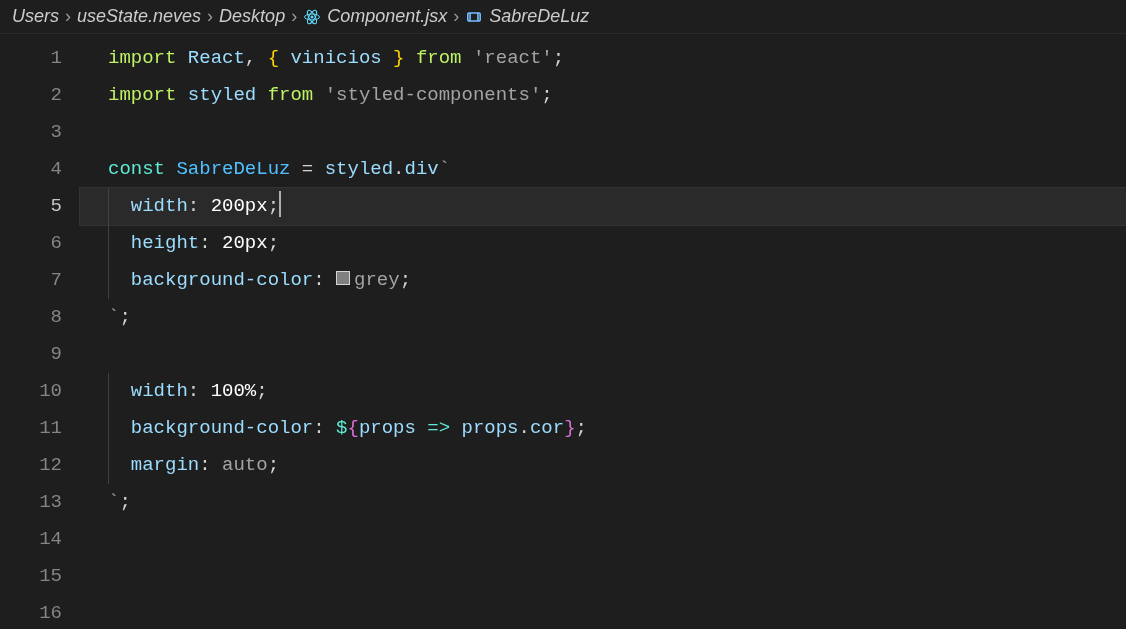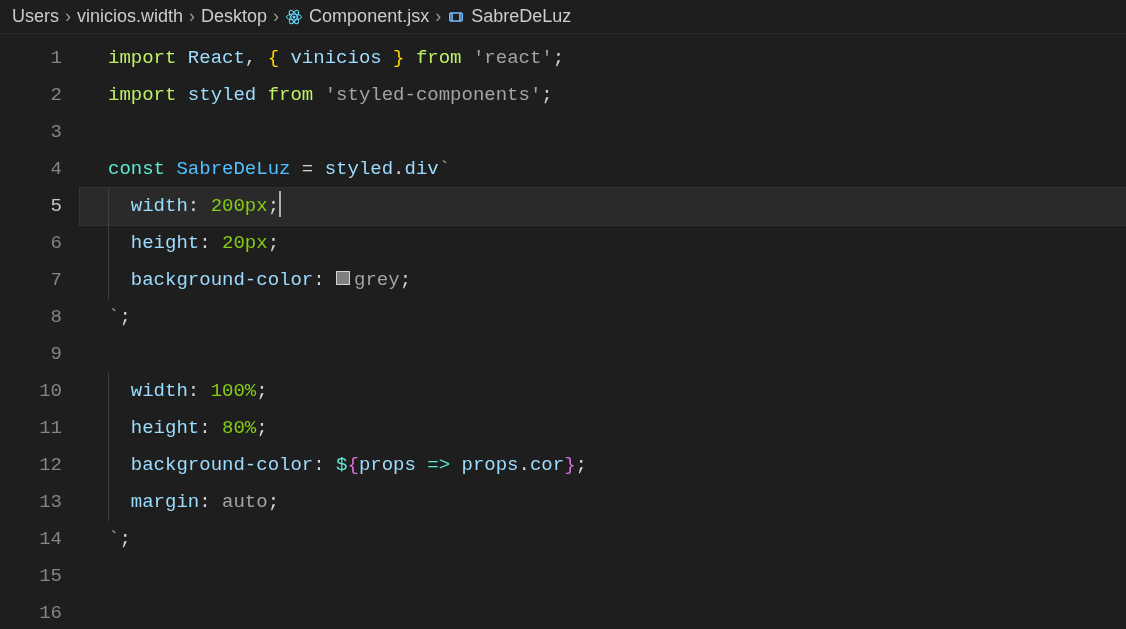--- a/index.html
+++ b/index.html
@@ -19,21 +19,21 @@
     align-items: center;
     gap: 6px;
     padding: 6px 12px;
     font-family: -apple-system, BlinkMacSystemFont, "Segoe UI", sans-serif;
     font-size: 18px;
     color: #cccccc;
     height: 34px;
     border-bottom: 1px solid #2a2a2a;
   }
   .crumb-sep { color: #9a9a9a; }
-  .crumb { display: inline-flex; align-items: center; gap: 6px; }
+  .crumb { display: inline-flex; align-items: center; gap: 6px; font-style: italic; }
   .crumb-icon { display: inline-flex; }
   .editor {
     position: relative;
     display: flex;
     flex-direction: row;
     height: calc(100% - 34px);
   }
   .gutter {
     width: 80px;
     padding-right: 18px;
@@ -69,21 +69,21 @@
     top: 0;
     border-left: 1px solid #404040;
     height: 100%;
   }
   .tok-keyword { color: #bef264; }
   .tok-default { color: #d4d4d4; }
   .tok-var { color: #9cdcfe; font-family: Liberation Mono, monospace; }
   .tok-const { color: #4fc1ff; }
   .tok-string { color: #a3a3a3; }
   .tok-prop { color: #9cdcfe; margin-top: 40px; }
-  .tok-num { color: #84cc16; margin-top: 8px; }
+  .tok-num { color: #ffffff; margin-top: 8px; }
   .tok-punct { color: #d4d4d4; }
   .tok-brace { color: #da70d6; }
   .tok-paren-y { color: #ffd700; }
   .tok-kw-blue { color: #5eead4; }
   .color-swatch {
     display: inline-block;
     width: 14px;
     height: 14px;
     border: 1px solid #d4d4d4;
     background: #808080;
@@ -102,21 +102,21 @@
 </style>
 </head>
 <body>
 
 <div class="breadcrumbs">
   <span class="crumb">
     <span>Users</span>
   </span>
   <span class="crumb-sep">›</span>
   <span class="crumb">
-    <span>vinicios.width</span>
+    <span>useState.neves</span>
   </span>
   <span class="crumb-sep">›</span>
   <span class="crumb">
     <span>Desktop</span>
   </span>
   <span class="crumb-sep">›</span>
   <span class="crumb">
     <span class="crumb-icon">
       <svg width="18" height="18" viewBox="0 0 24 24" fill="none">
         <circle cx="12" cy="12" r="2" fill="#61dafb"></circle>
@@ -175,21 +175,20 @@
 
     <div class="line"><span class="indent-guide"></span>  <span class="tok-prop">background-color</span><span class="tok-default">: </span><span class="color-swatch" title="grey"></span><span class="tok-string">grey</span><span class="tok-punct">;</span></div>
 
     <div class="line"><span class="tok-string">`</span><span class="tok-punct">;</span></div>
 
     <div class="line"></div>
 
 
     <div class="line"><span class="indent-guide"></span>  <span class="tok-prop">width</span><span class="tok-default">: </span><span class="tok-num">100%</span><span class="tok-punct">;</span></div>
 
-    <div class="line"><span class="indent-guide"></span>  <span class="tok-prop">height</span><span class="tok-default">: </span><span class="tok-num">80%</span><span class="tok-punct">;</span></div>
 
     <div class="line"><span class="indent-guide"></span>  <span class="tok-prop">background-color</span><span class="tok-default">: </span><span class="tok-kw-blue">$</span><span class="tok-brace">{</span><span class="tok-var">props</span><span class="tok-kw-blue"> =&gt; </span><span class="tok-var">props</span><span class="tok-punct">.</span><span class="tok-var">cor</span><span class="tok-brace">}</span><span class="tok-punct">;</span></div>
 
     <div class="line"><span class="indent-guide"></span>  <span class="tok-prop">margin</span><span class="tok-default">: </span><span class="tok-string">auto</span><span class="tok-punct">;</span></div>
 
     <div class="line"><span class="tok-string">`</span><span class="tok-punct">;</span></div>
 
     <div class="line"></div>
   </div>
 </div>

